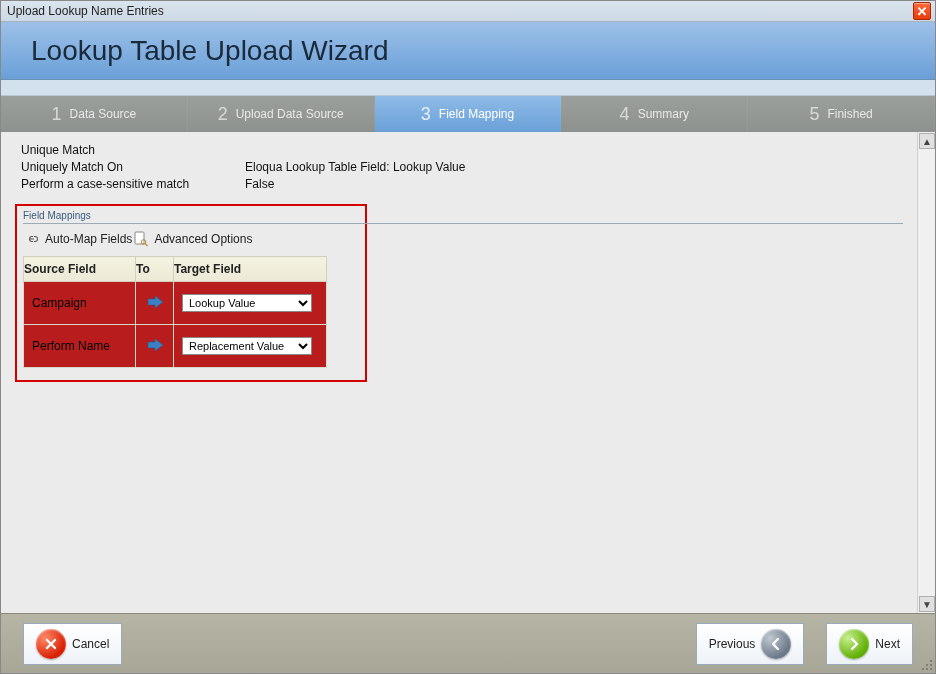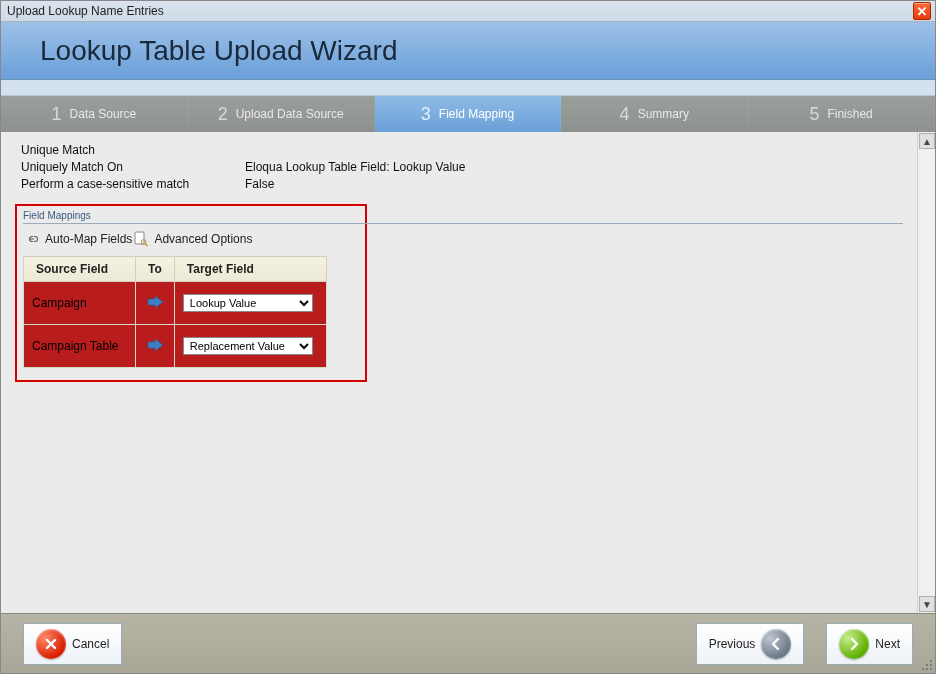--- a/index.html
+++ b/index.html
@@ -42,21 +42,21 @@
   
   .header-banner {
     background: linear-gradient(#9dc0e8, #6aa0d8);
     height: 58px;
     display:flex;
     align-items:center;
     padding-left: 22px;
     border-bottom:1px solid #6a90b5;
   }
   .header-banner h1 {
-    margin:17px;
+    margin:8px;
     font-size: 28px;
     font-weight: normal;
     color:#1a2a3a;
   }
   .sub-banner {
     background: #d3e1ee;
     height: 16px;
     border-bottom:1px solid #b8c6d3;
   }
   
@@ -165,21 +165,21 @@
   
   .map-table {
     border:1px solid #c8c8b4;
     width:304px;
     border-collapse:collapse;
     font-size:12px;
   }
   .map-table th {
     background: linear-gradient(#f4f2e0, #ecead6);
     text-align:left;
-    padding:5px 12px;
+    padding:5px 0;
     border:1px solid #d2d0bc;
     font-weight:bold;
     color:#222;
     font-size:12px;
   }
   .map-table td {
     padding:12px 8px;
     border:1px solid #dadac8;
     background:#b91c1c;
   }
@@ -337,21 +337,21 @@
                   </svg>
               </span>
             </td>
             <td>
               <select>
                 <option>Lookup Value</option>
               </select>
             </td>
           </tr>
           <tr>
-            <td>Campaign Table</td>
+            <td>Perform Name</td>
             <td style="text-align:center">
               <span class="arrow-icon">
                 <svg viewBox="0 0 18 14">
                     <path d="M2 4h7V1l8 6-8 6v-3H2z" fill="#3b7fc4" stroke="#2a5a8a" stroke-width="0.6"></path>
                   </svg>
               </span>
             </td>
             <td>
               <select>
                 <option>Replacement Value</option>

